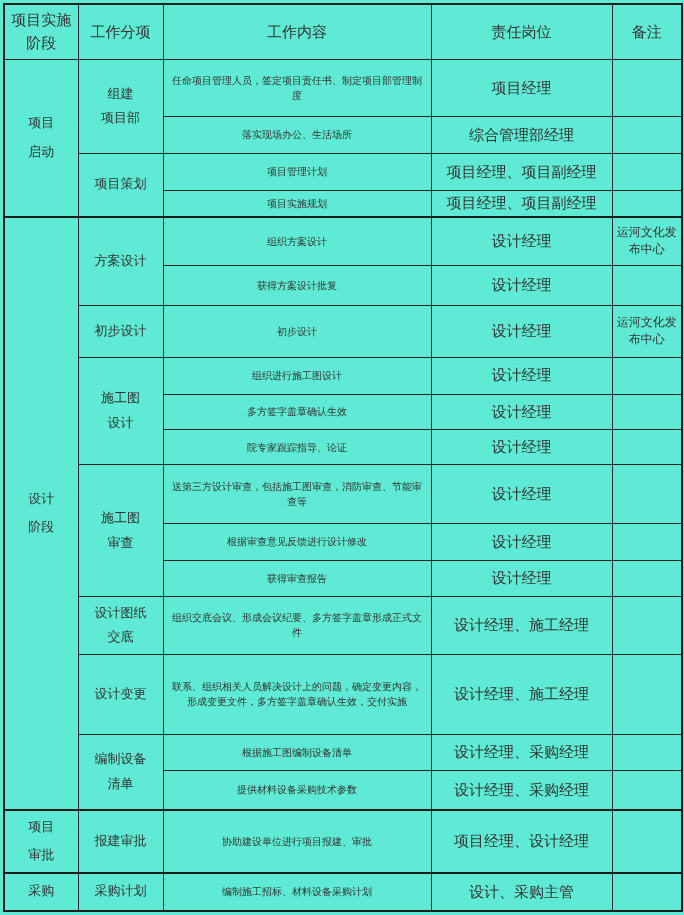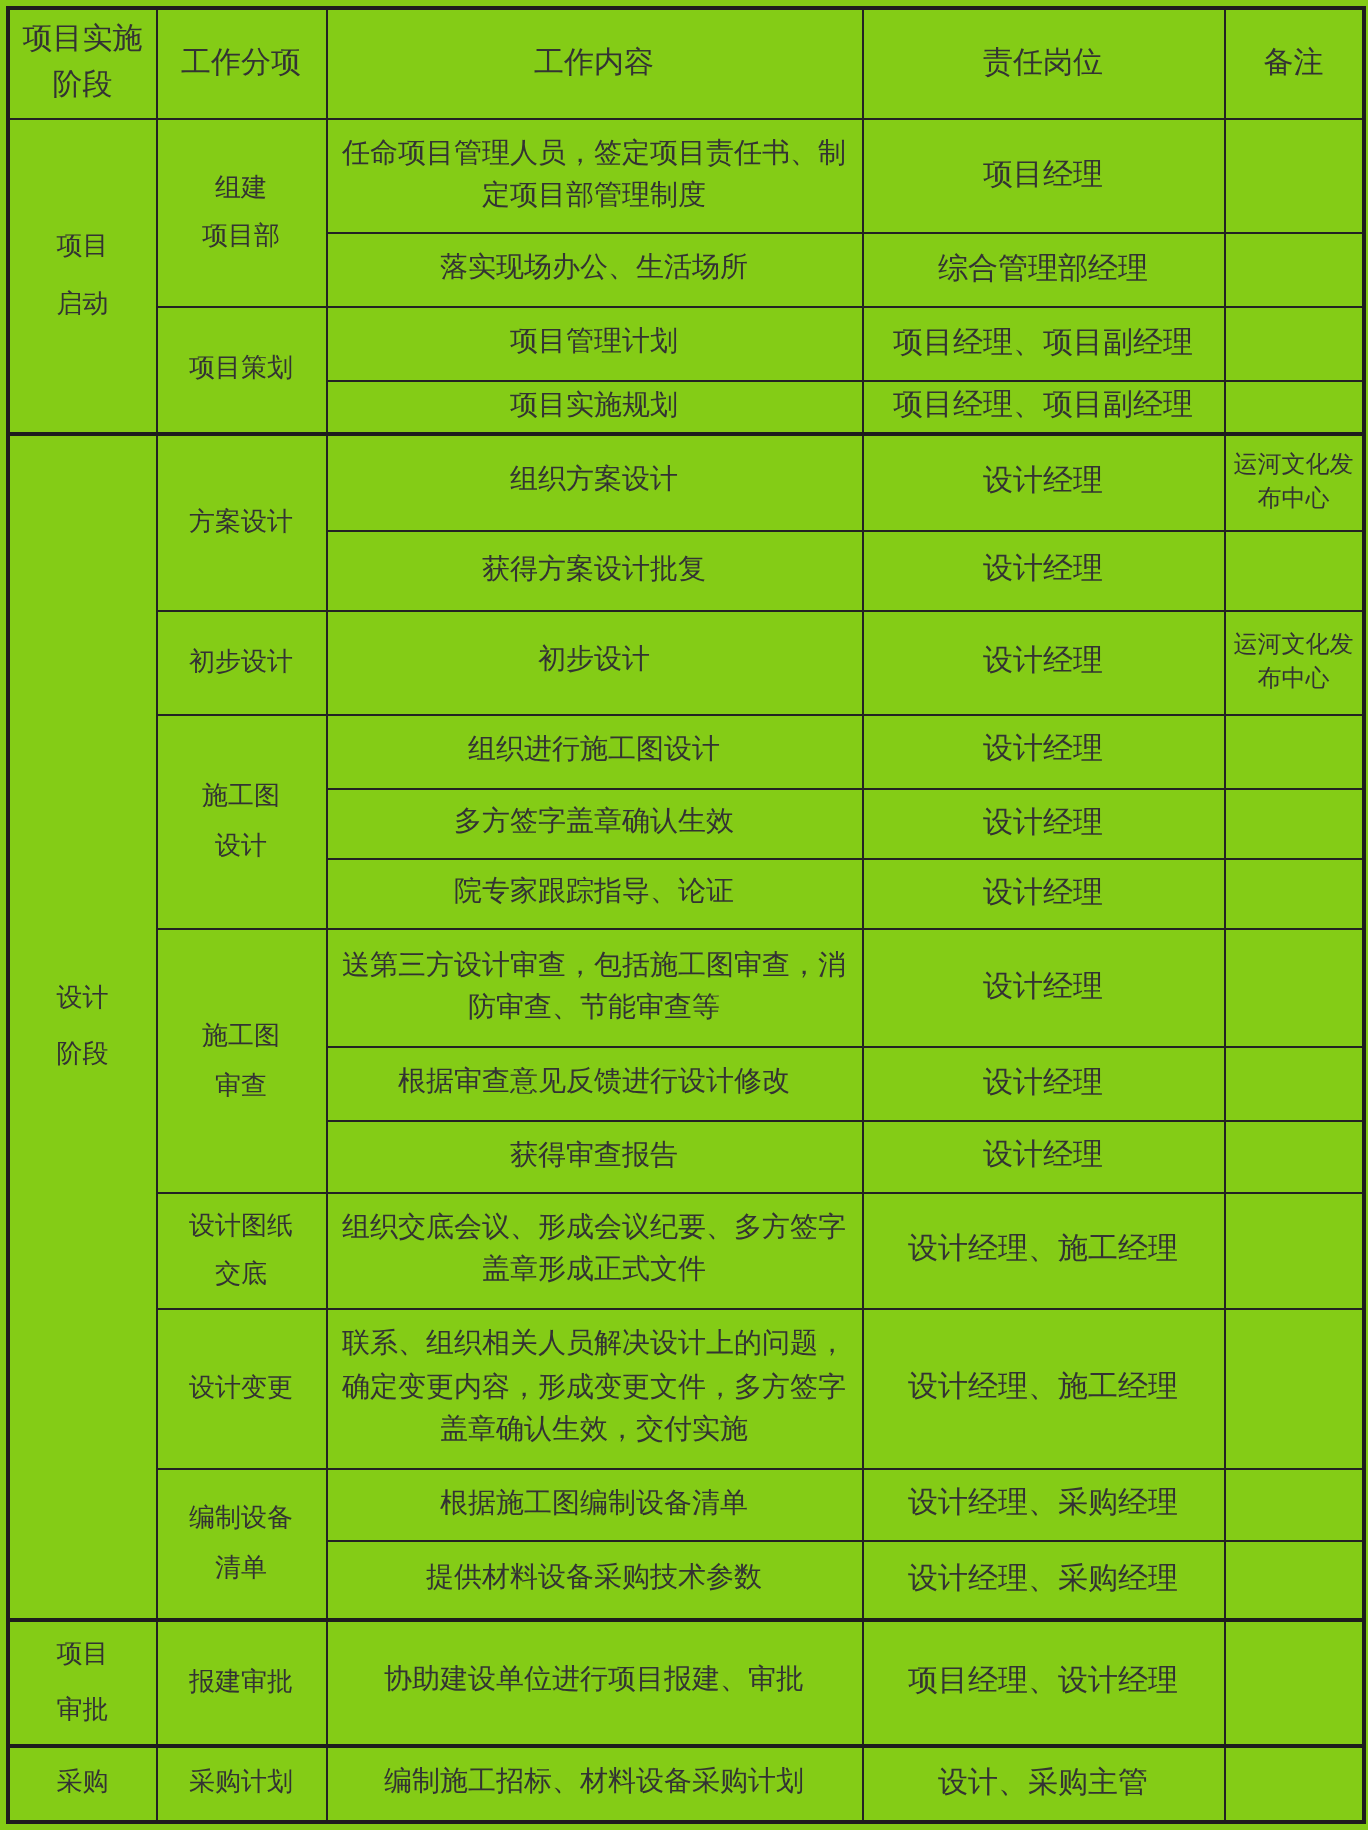--- a/index.html
+++ b/index.html
@@ -1,18 +1,18 @@
 <!DOCTYPE html>
 <html><head>
 <meta charset="utf-8">
 <style>
   html,body{margin:0;padding:0;background:#ffffff;}
   .page{
     width:684px;height:915px;
-    background:#84cc16;
+    background:#5eead4;
     box-sizing:border-box;
     padding:3px;
     font-family:"Liberation Serif","DejaVu Serif",serif;
   }
   table.doc{
     border-collapse:collapse;
     table-layout:fixed;
     width:678px;height:909px;
     border:2px solid #1d1d1d;
   }
@@ -22,21 +22,21 @@
     vertical-align:middle;
     color:#333333;
     font-weight:normal;
     padding:1px 5px;
     overflow:hidden;
     box-sizing:border-box;
   }
   th{font-size:15px;line-height:1.5;white-space:pre-line;}
   .lbl{font-size:13px;line-height:1.9;white-space:pre-line;text-align:center;}
   .stage{line-height:2.2;}
-  .content{font-size:14px;line-height:1.55;padding:1px 6px;}
+  .content{font-size:10px;line-height:1.55;padding:1px 6px;}
   .role{font-size:15px;line-height:1.5;margin-top:28px;}
   .note{font-size:12px;line-height:1.45;white-space:pre-line;padding:1px 2px;}
   tr.sec>td{border-top:2px solid #1d1d1d;}
 </style>
 </head>
 <body>
 
 <div class="page">
   <table class="doc">
     <colgroup>

